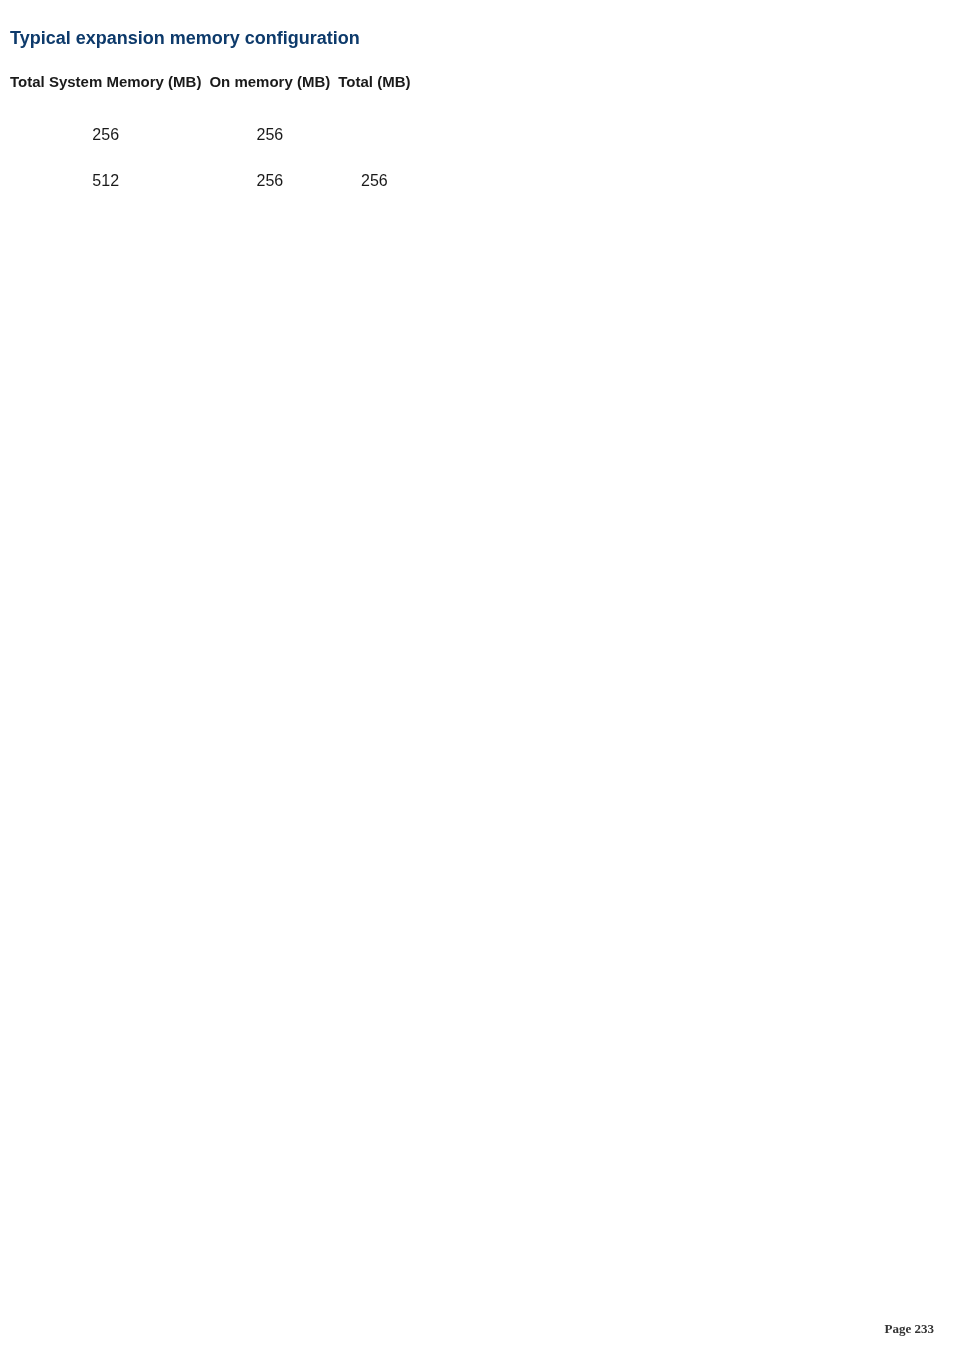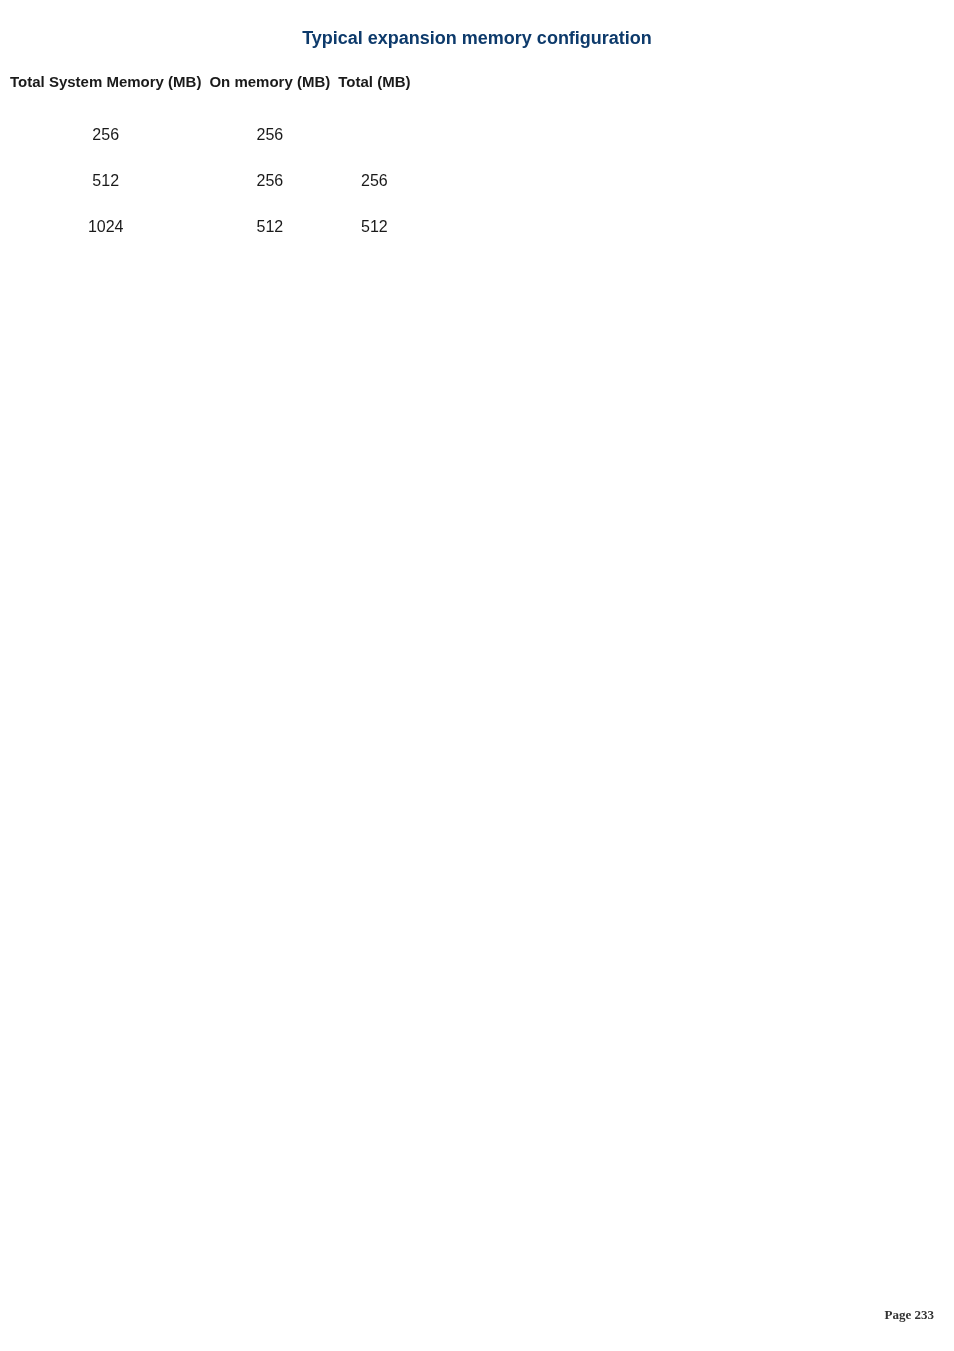--- a/index.html
+++ b/index.html
@@ -14,21 +14,20 @@
       width: 954px;
       height: 1351px;
       position: relative;
       padding: 28px 10px 10px 10px;
     }
     .heading {
       color: #0d3a6b;
       font-size: 18px;
       font-weight: bold;
       margin-bottom: 24px;
-      text-align: center;
     }
     table {
       border-collapse: collapse;
     }
     th {
       font-size: 15px;
       font-weight: bold;
       color: #1a1a1a;
       text-align: center;
       padding: 0 8px 22px 0;
@@ -36,21 +35,21 @@
     }
     td {
       font-size: 16px;
       color: #1a1a1a;
       text-align: center;
       padding: 14px 8px 14px 0;
       vertical-align: top;
     }
     .footer {
       position: absolute;
-      bottom: 28px;
+      bottom: 14px;
       right: 20px;
       font-family: Georgia, 'Times New Roman', serif;
       font-size: 13px;
       font-weight: bold;
       color: #333;
     }
   </style>
 </head>
 <body>
 
@@ -68,21 +67,16 @@
     <tr>
       <td>256</td>
       <td>256</td>
       <td></td>
     </tr>
     <tr>
       <td>512</td>
       <td>256</td>
       <td>256</td>
     </tr>
-    <tr>
-      <td>1024</td>
-      <td>512</td>
-      <td>512</td>
-    </tr>
   </tbody>
 </table>
 
 <div class="footer">Page 233</div>
 
 </body></html>

